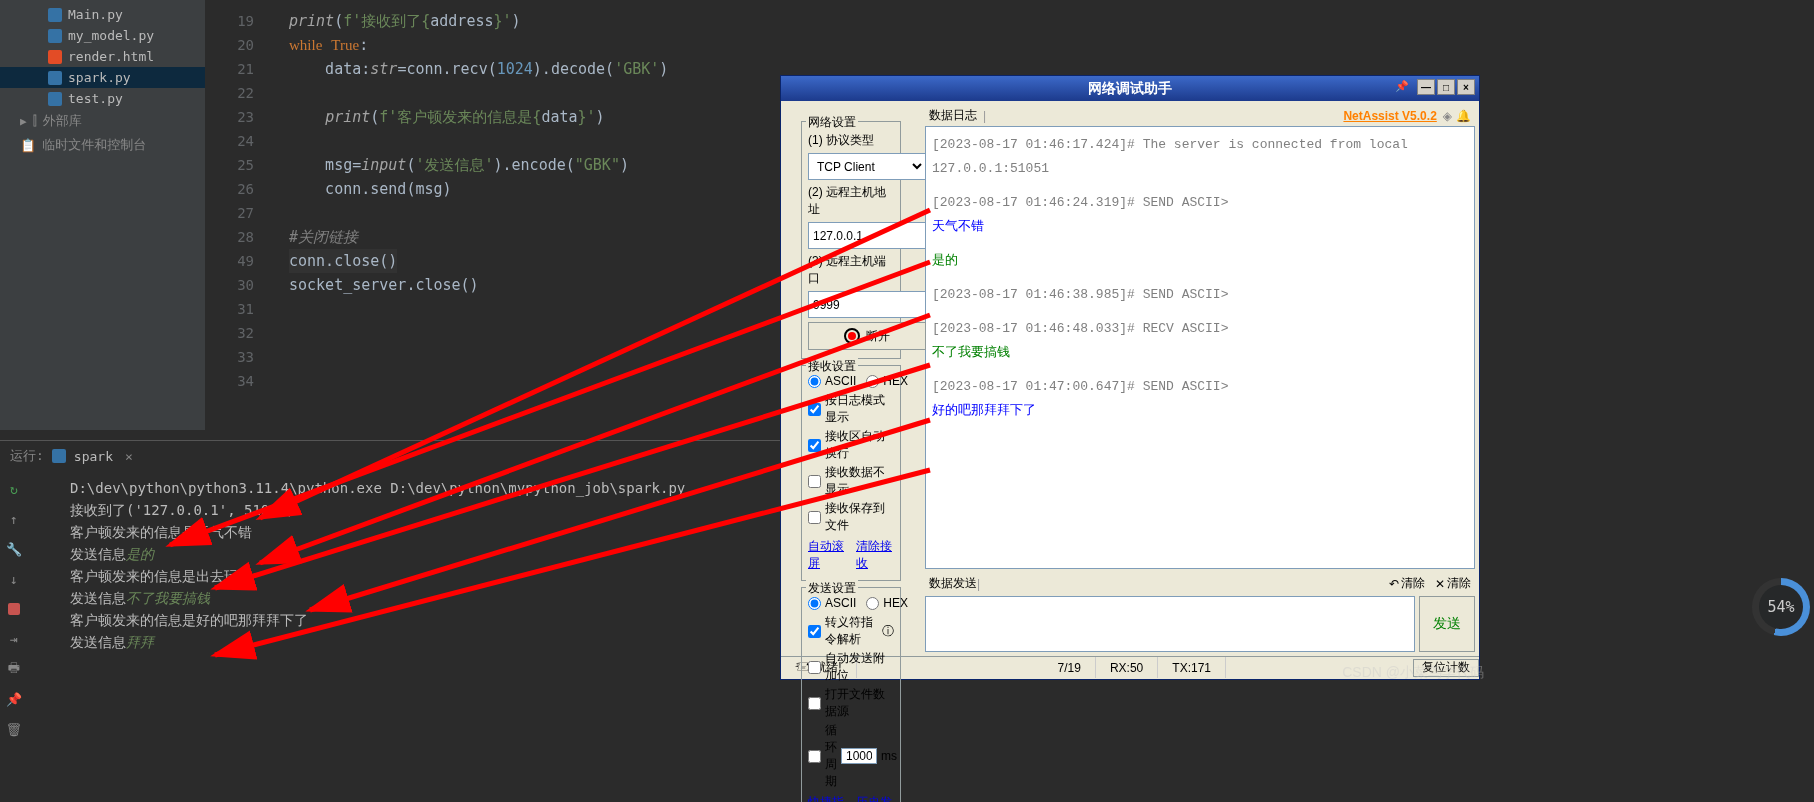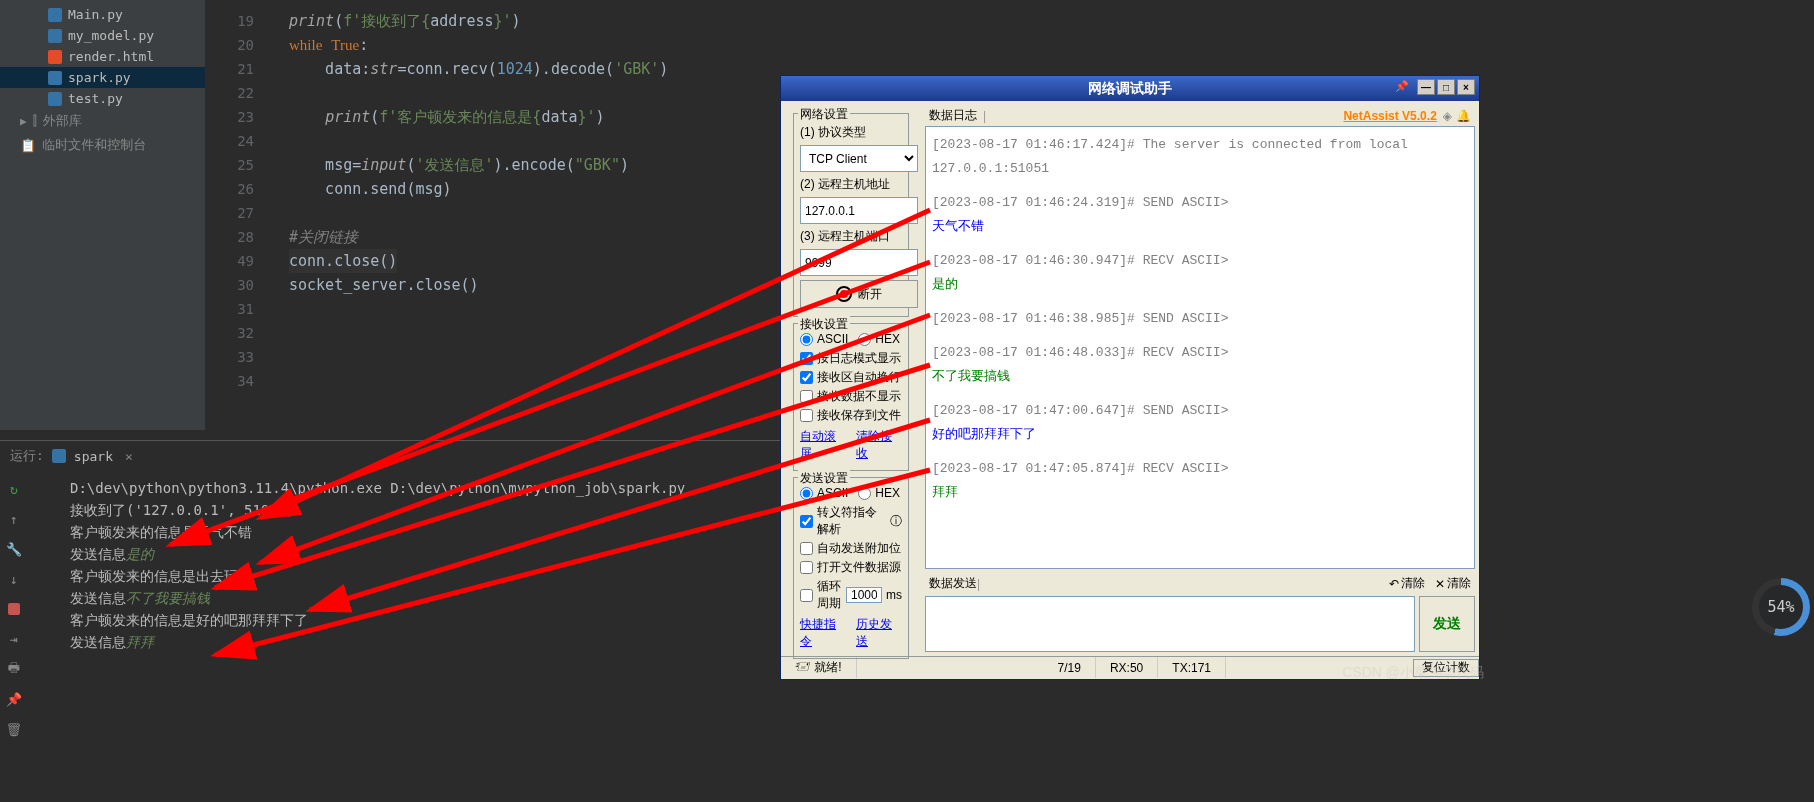--- a/index.html
+++ b/index.html
@@ -39,21 +39,21 @@
 .run-output .green-txt { color: #6a8759; font-style: italic; }
 .run-output .path { color: #bbb; }
 
 
 .netassist { position: absolute; left: 780px; top: 75px; width: 700px; height: 605px; background: #ece9d8; border: 1px solid #0a246a; font-family: "SimSun", sans-serif; font-size: 12px; }
 .na-title { height: 25px; background: linear-gradient(#3c69c8, #1c3a8c); color: #fff; display: flex; align-items: center; justify-content: center; position: relative; font-size: 14px; font-weight: bold; }
 .na-title .ctrls { position: absolute; right: 4px; top: 3px; display: flex; gap: 2px; }
 .na-title .ctrls span { width: 18px; height: 16px; background: #d4d0c8; border: 1px solid #808080; display: flex; align-items: center; justify-content: center; color: #000; font-size: 10px; cursor: pointer; }
 .na-title .pin { position: absolute; right: 70px; top: 4px; color: #fff; font-size: 11px; }
 .na-body { display: flex; height: 555px; }
-.na-left { width: 140px; padding: 12px; }
+.na-left { width: 140px; padding: 20px; }
 .na-right { flex: 1; padding: 4px; display: flex; flex-direction: column; }
 .na-group { border: 1px solid #919b9c; margin-bottom: 6px; padding: 6px 6px 8px 6px; position: relative; }
 .na-group > .gtitle { position: absolute; top: -8px; left: 4px; background: #ece9d8; padding: 0 2px; }
 .na-field { margin: 4px 0; }
 .na-select, .na-input { width: 118px; height: 27px; border: 1px solid #7f9db9; background: #fff; padding: 0 4px; font-size: 12px; }
 .na-btn-disc { width: 118px; height: 28px; border: 1px solid #919b9c; background: #ece9d8; display: flex; align-items: center; justify-content: center; gap: 6px; cursor: pointer; }
 .na-btn-disc .dot { width: 16px; height: 16px; border: 2px solid #000; border-radius: 50%; display: flex; align-items: center; justify-content: center; }
 .na-btn-disc .dot::after { content: ""; width: 8px; height: 8px; background: red; border-radius: 50%; }
 .na-check { display: flex; align-items: center; gap: 4px; margin: 2px 0; }
 .na-check input { width: 13px; height: 13px; }
@@ -68,21 +68,21 @@
 .na-log .hdr { color: #808080; }
 .na-log .send { color: #0000ff; }
 .na-log .recv { color: #008000; }
 .na-log .blk { margin-bottom: 10px; }
 
 .na-send-head { display: flex; align-items: center; margin-top: 4px; padding: 2px 4px; }
 .na-send-head .clrs { margin-left: auto; display: flex; gap: 10px; }
 .na-send-head .clrs span { display: flex; align-items: center; gap: 2px; cursor: pointer; }
 .na-send-area { display: flex; gap: 4px; margin-top: 2px; height: 56px; }
 .na-send-area textarea { flex: 1; border: 1px solid #7f9db9; resize: none; padding: 4px; font-size: 12px; }
-.na-send-btn { width: 56px; border: 1px solid #919b9c; background: #ece9d8; color: #008000; font-weight: bold; font-size: 14px; cursor: pointer; }
+.na-send-btn { width: 56px; border: 1px solid #919b9c; background: #ece9d8; color: #008000; font-weight: normal; font-size: 14px; cursor: pointer; }
 
 .na-status { height: 22px; border-top: 1px solid #919b9c; display: flex; align-items: center; font-size: 12px; }
 .na-status .cell { border-right: 1px solid #ccc; padding: 0 14px; height: 100%; display: flex; align-items: center; gap: 4px; }
 .na-status .btn-reset { margin-left: auto; padding: 0 8px; border: 1px solid #919b9c; height: 18px; display: flex; align-items: center; cursor: pointer; }
 
 
 .arrows { position: absolute; left: 0; top: 0; width: 1500px; height: 802px; pointer-events: none; }
 
 
 .prog-circle { position: absolute; right: 4px; top: 578px; width: 58px; height: 58px; border-radius: 50%; background: conic-gradient(#4a90d9 0deg 194deg, #333 194deg 360deg); display: flex; align-items: center; justify-content: center; color: #ccc; font-size: 15px; }
@@ -289,37 +289,32 @@
       </div>
       <div class="na-log" id="na-log">
           <div class="blk">
             <div class="hdr">[2023-08-17 01:46:17.424]# The server is connected from local 127.0.0.1:51051</div>
           </div>
           <div class="blk">
             <div class="hdr">[2023-08-17 01:46:24.319]# SEND ASCII&gt;</div>
             <div class="send">天气不错</div>
           </div>
           <div class="blk">
-            <div class="hdr">[2023-08-17 01:46:30.947]# RECV ASCII&gt;</div>
             <div class="recv">是的</div>
           </div>
           <div class="blk">
             <div class="hdr">[2023-08-17 01:46:38.985]# SEND ASCII&gt;</div>
           </div>
           <div class="blk">
             <div class="hdr">[2023-08-17 01:46:48.033]# RECV ASCII&gt;</div>
             <div class="recv">不了我要搞钱</div>
           </div>
           <div class="blk">
             <div class="hdr">[2023-08-17 01:47:00.647]# SEND ASCII&gt;</div>
             <div class="send">好的吧那拜拜下了</div>
-          </div>
-          <div class="blk">
-            <div class="hdr">[2023-08-17 01:47:05.874]# RECV ASCII&gt;</div>
-            <div class="recv">拜拜</div>
           </div>
         </div>
       <div class="na-send-head">
         <span>数据发送</span>
         <span style="color:#999">|</span>
         <div class="clrs">
           <span>↶ <span>清除</span></span>
           <span>✕ <span>清除</span></span>
         </div>
       </div>

